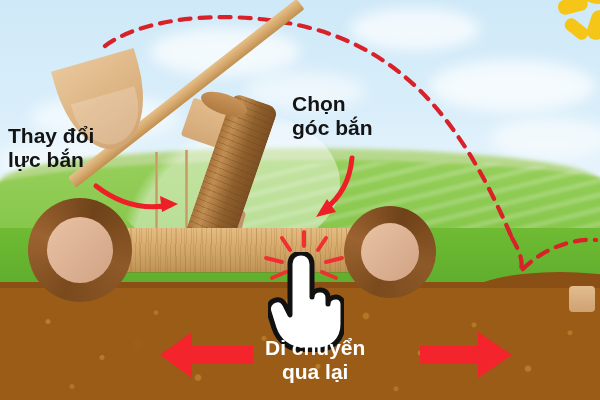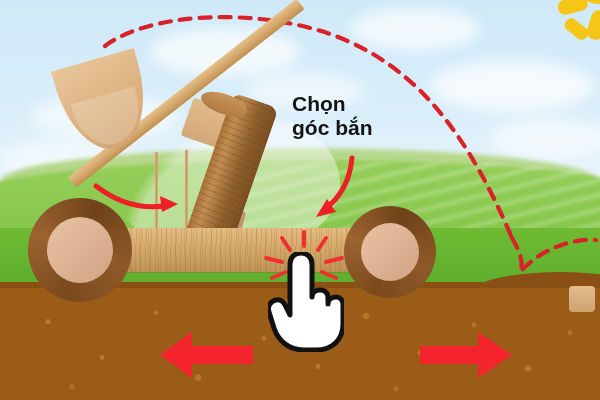--- a/index.html
+++ b/index.html
@@ -362,16 +362,20 @@
   </svg>
 
   <svg id="hand" class="layer" viewBox="0 0 76 100">
     <path d="M22,46 L22,12 C22,5 27,1 33,1 C39,1 44,5 44,12 L44,45
              C44,41 47,38 52,38 C57,38 60,41 60,46 L60,52
              C60,48 63,45 68,45 C72,45 75,48 75,53 L75,72
              C75,88 64,98 48,98 L36,98 C20,98 10,88 6,76
              L1,60 C-1,54 3,49 8,48 C12,47 15,49 17,53 L22,63 Z" fill="#ffffff" stroke="#111111" stroke-width="5" stroke-linejoin="round"></path>
   </svg>
 
+  <div class="label" id="label-force">Thay đổi
+lực bắn</div>
   <div class="label" id="label-angle">Chọn
 góc bắn</div>
+  <div class="label" id="label-move">Di chuyển
+qua lại</div>
 
 </div>
 
 </body></html>

